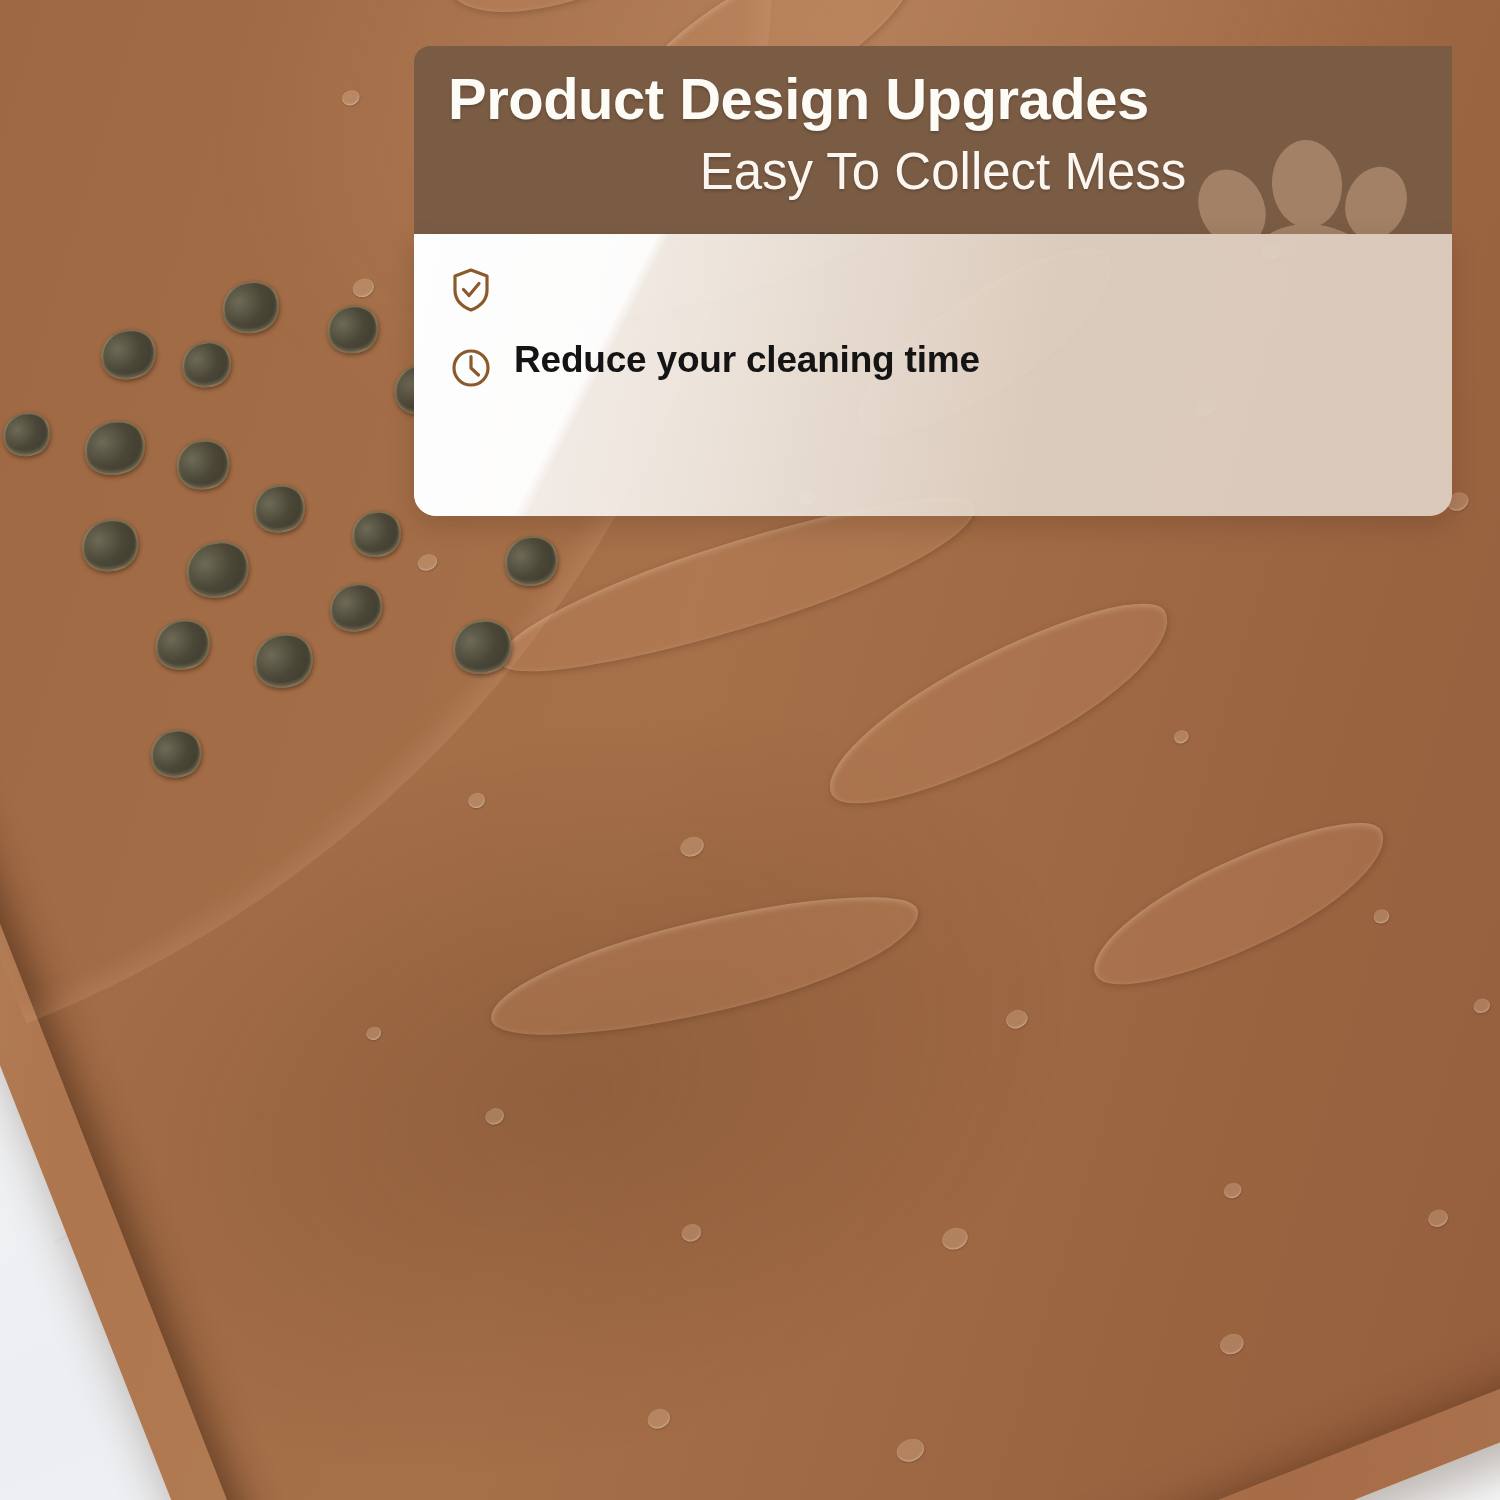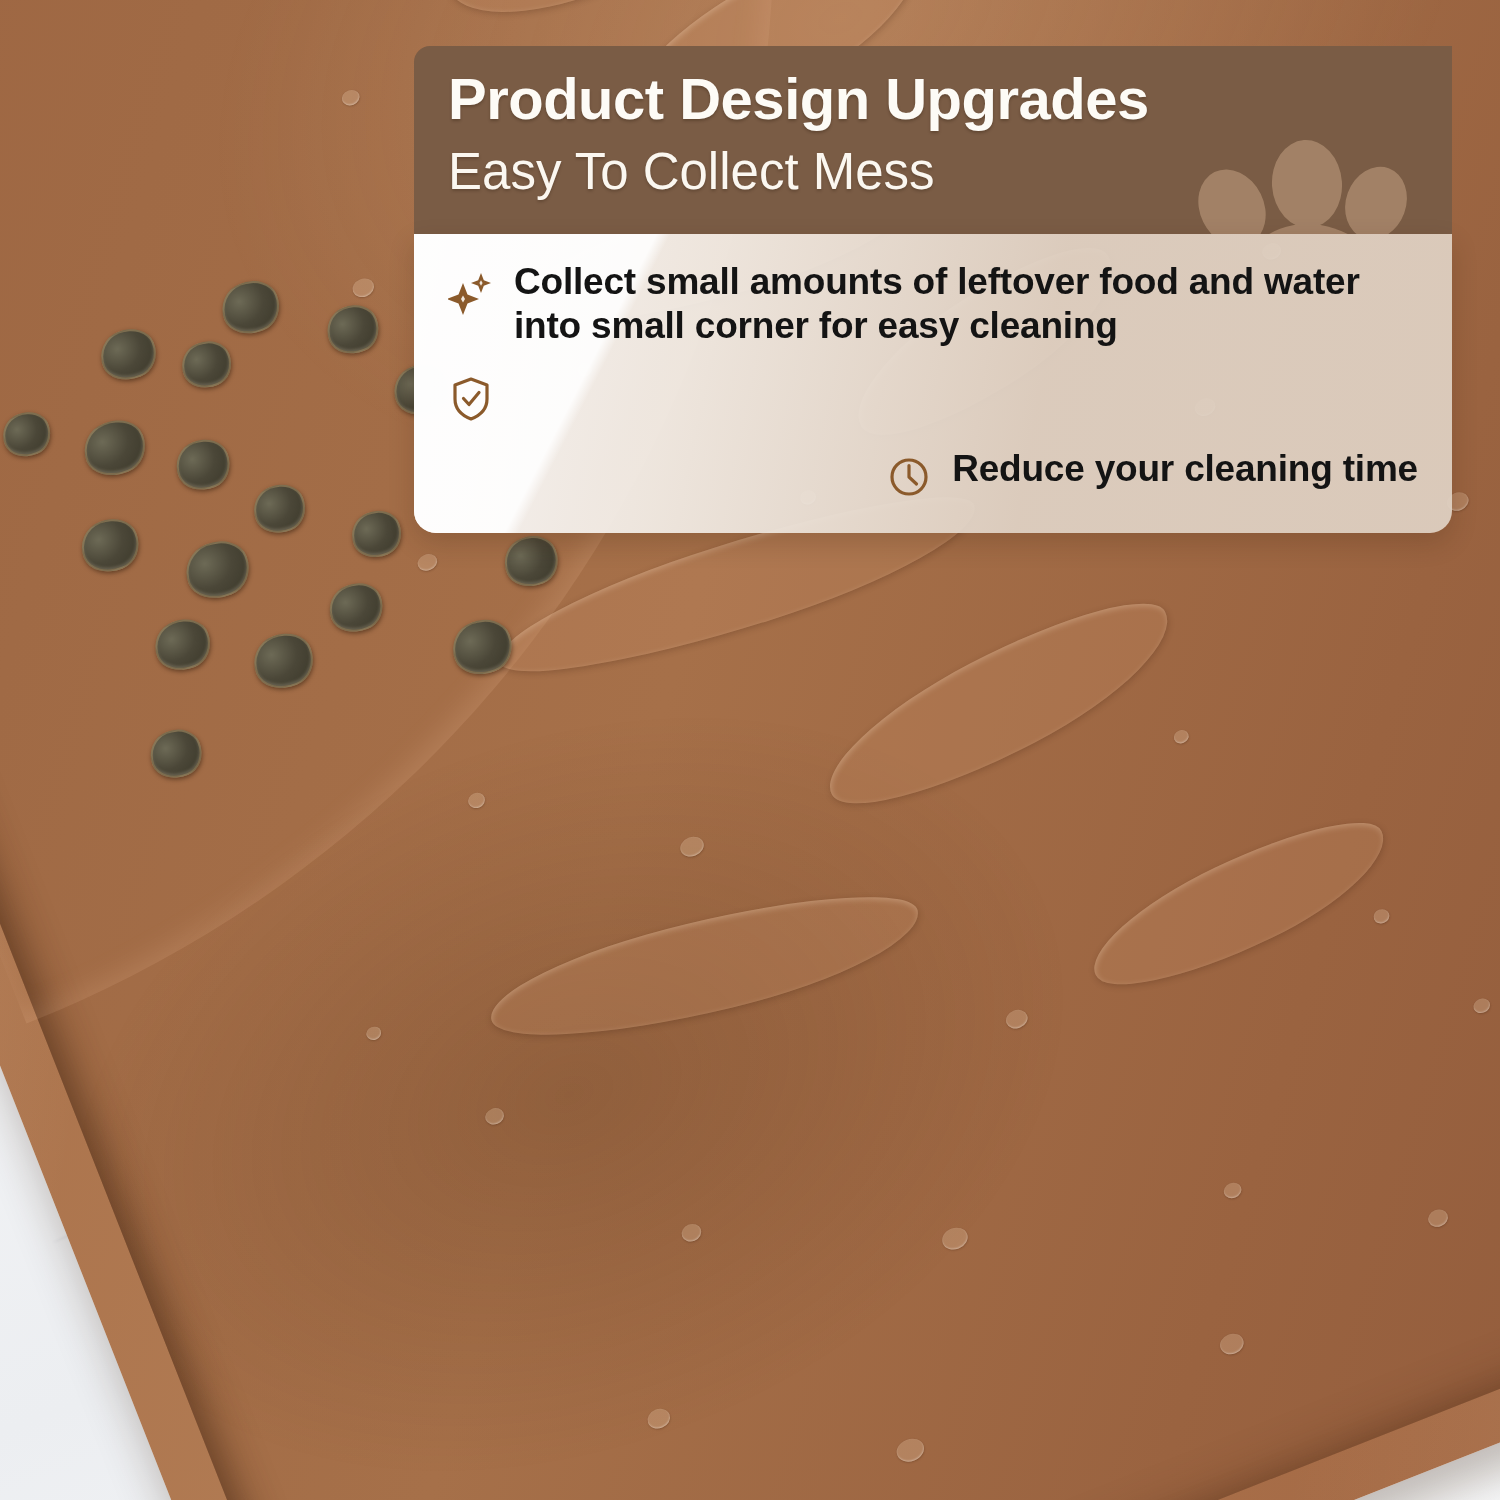--- a/index.html
+++ b/index.html
@@ -74,41 +74,41 @@
     border-radius:16px 0 0 0;
     padding:24px 14px 16px 34px;
     overflow:hidden;
     height:188px;box-sizing:border-box;
   }
   .paw{position:absolute;right:26px;top:92px;width:232px;height:180px;opacity:.55;}
   .paw i{position:absolute;display:block;background:#c3a182;border-radius:50%;}
   .t1{font-size:58px;line-height:1.0;font-weight:700;color:#fdfbf6;letter-spacing:-.5px;
       text-shadow:0 2px 3px rgba(40,22,10,.30);position:relative;z-index:2;white-space:nowrap;}
   .t2{font-size:51px;line-height:1.0;font-weight:400;color:#fbf7f0;margin-top:18px;
-      text-shadow:0 2px 3px rgba(40,22,10,.26);position:relative;z-index:2;white-space:nowrap;}
+      text-shadow:0 2px 3px rgba(40,22,10,.26);position:relative;z-index:2;white-space:nowrap;text-align:center;}
 
   .card-body{
     position:relative;
     background:linear-gradient(100deg, rgba(252,252,253,.94) 0%, rgba(243,238,232,.93) 26%, rgba(224,211,198,.92) 60%, rgba(223,209,195,.93) 100%);
     border-radius:0 0 22px 22px;
     padding:26px 34px 30px 34px;
     box-sizing:border-box;
     min-height:282px;
     box-shadow:0 10px 26px rgba(60,34,16,.20);
     overflow:hidden;
   }
   
   .body-diag{
     position:absolute;left:0;top:0;width:560px;height:300px;
     background:linear-gradient(117deg, rgba(255,255,255,.88) 0%, rgba(255,255,255,.88) 34%, rgba(214,198,182,.0) 36%);
     pointer-events:none;
   }
   .rows{position:relative;z-index:2;}
   .row{display:flex;align-items:flex-start;gap:20px;margin-bottom:22px;}
-  .row:last-child{margin-bottom:0;justify-content:flex-end;}
+  .row:last-child{margin-bottom:0;}
   .ico{flex:0 0 auto;width:46px;height:52px;display:flex;align-items:center;justify-content:center;margin-top:4px;}
   .txt{font-size:37px;line-height:1.18;color:#141414;font-weight:600;letter-spacing:-.2px;}
   .row.tall .ico{margin-top:10px;}
 </style>
 </head>
 <body>
 
 <div class="stage">
 
   <div class="floor">
@@ -199,31 +199,20 @@
         <i style="left:44px;  top:86px;  width:142px;height:112px;border-radius:48% 52% 44% 56%/56% 52% 48% 44%;"></i>
       </div>
       <div class="t1">Product Design Upgrades</div>
       <div class="t2">Easy To Collect Mess</div>
     </div>
 
     <div class="card-body">
       <div class="body-diag"></div>
       <div class="rows">
 
-        <div class="row tall">
-          <div class="ico">
-            <svg width="46" height="50" viewBox="0 0 46 50" aria-hidden="true">
-              <path d="M15 12 L19.5 23.5 L31 28 L19.5 32.5 L15 44 L10.5 32.5 L-1 28 L10.5 23.5 Z" fill="#8b5a2b"></path>
-              <path d="M33 2 L35.8 9.2 L43 12 L35.8 14.8 L33 22 L30.2 14.8 L23 12 L30.2 9.2 Z" fill="#8b5a2b"></path>
-              <path d="M15 24.5 L17 28 L15 31.5 L13 28 Z" fill="#efe6dc"></path>
-              <path d="M33 9.2 L34.6 12 L33 14.8 L31.4 12 Z" fill="#efe6dc"></path>
-            </svg>
-          </div>
-          <div class="txt">Collect small amounts of leftover food and water into small corner for easy cleaning</div>
-        </div>
 
         <div class="row">
           <div class="ico">
             <svg width="44" height="48" viewBox="0 0 44 48" aria-hidden="true">
               <path d="M22 4 L38 10 V24 C38 34 31 40.5 22 44 C13 40.5 6 34 6 24 V10 Z" fill="none" stroke="#8b5a2b" stroke-width="3.2" stroke-linejoin="round"></path>
               <path d="M14.5 23.5 L20 29.5 L30 17.5" fill="none" stroke="#8b5a2b" stroke-width="3.2" stroke-linecap="round" stroke-linejoin="round"></path>
             </svg>
           </div>
         </div>
 

